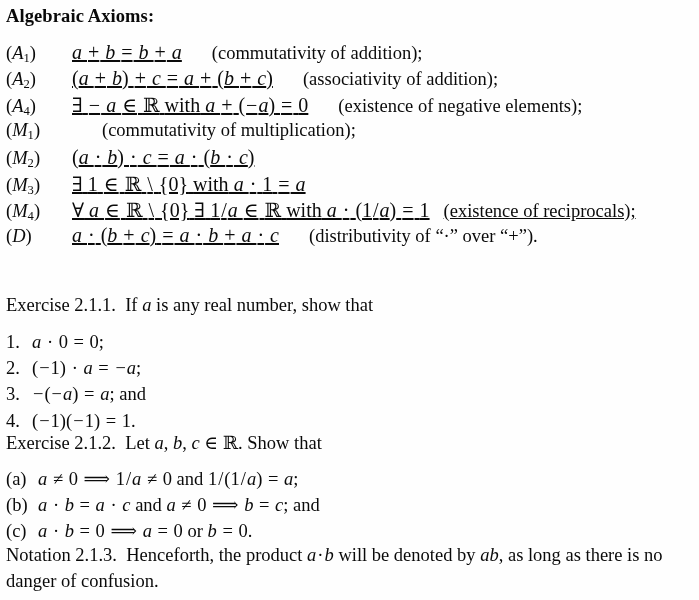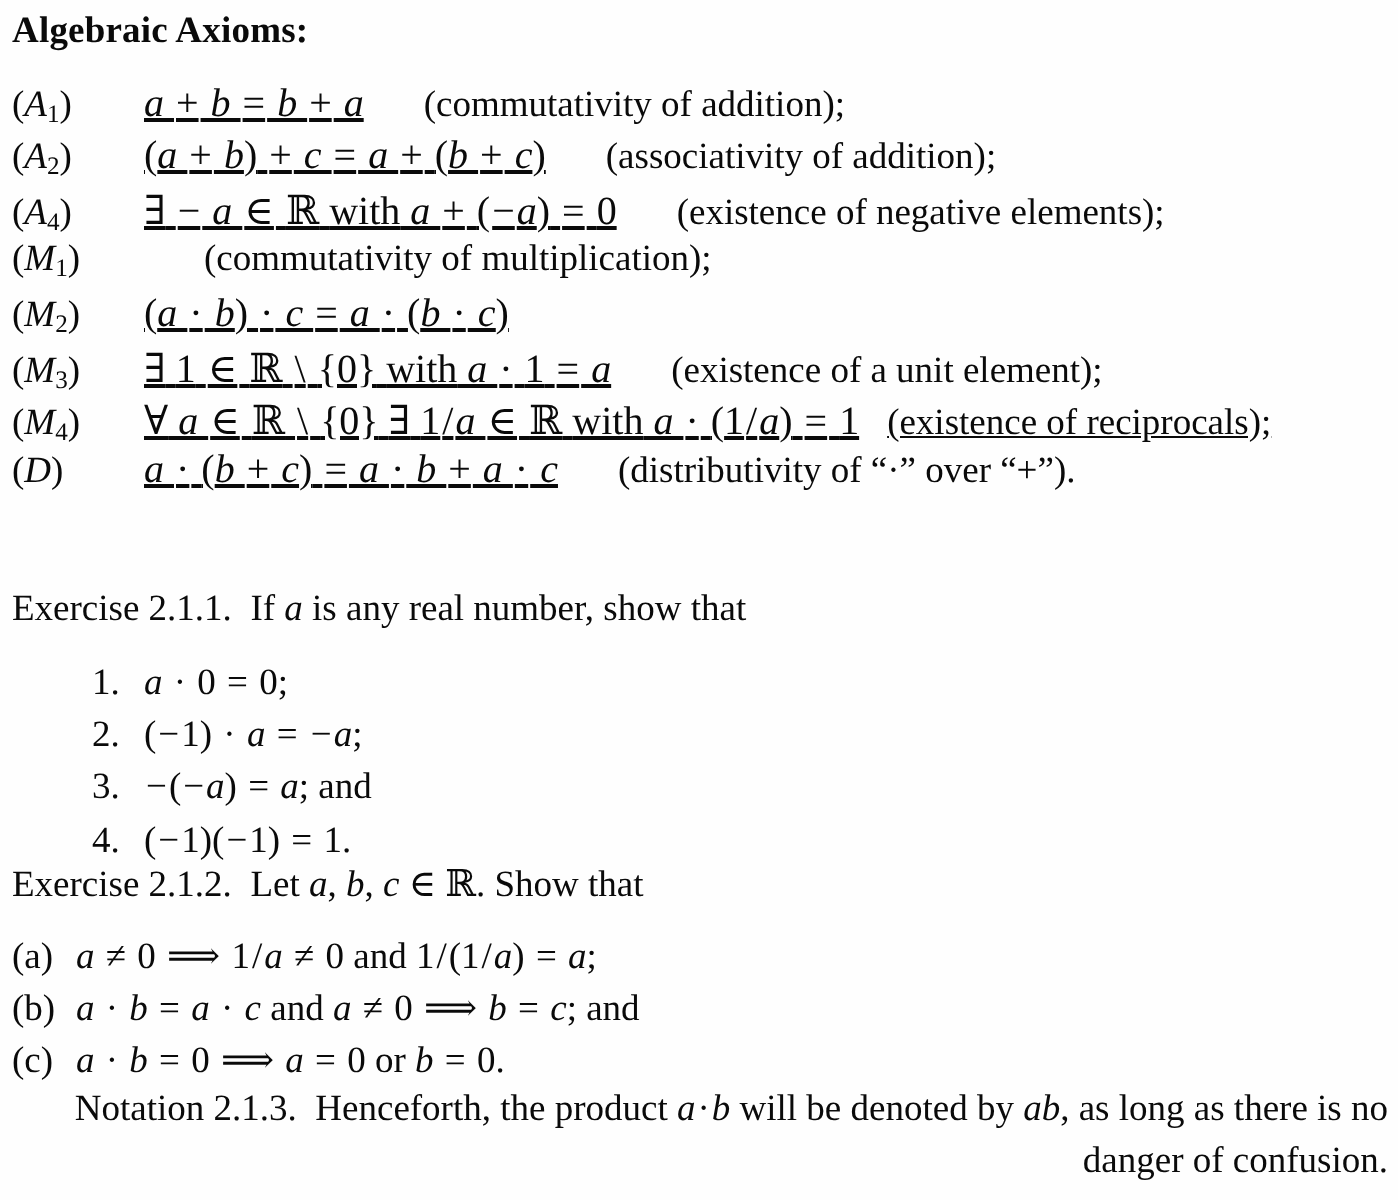--- a/index.html
+++ b/index.html
@@ -149,42 +149,41 @@
     </div>
 
     <div class="axiom-row">
       <span class="axiom-label"><span class="paren">(</span>M<sub>2</sub><span class="paren">)</span></span>
       <span class="axiom-formula"><span class="up">(</span>a <span class="op">·</span> b<span class="up">)</span> <span class="op">·</span> c <span class="op">=</span> a <span class="op">·</span> <span class="up">(</span>b <span class="op">·</span> c<span class="up">)</span></span>
     </div>
 
     <div class="axiom-row">
       <span class="axiom-label"><span class="paren">(</span>M<sub>3</sub><span class="paren">)</span></span>
       <span class="axiom-formula"><span class="up">∃</span> <span class="mn">1</span> <span class="op">∈</span> <span class="bb">ℝ</span> <span class="op">\</span> <span class="up">{0}</span> <span class="up">with</span> a <span class="op">·</span> <span class="mn">1</span> <span class="op">=</span> a</span>
-      <span class="axiom-desc wide">(existence of a unit element);</span>
     </div>
 
     <div class="axiom-row">
       <span class="axiom-label"><span class="paren">(</span>M<sub>4</sub><span class="paren">)</span></span>
       <span class="axiom-formula"><span class="up">∀</span> a <span class="op">∈</span> <span class="bb">ℝ</span> <span class="op">\</span> <span class="up">{0}</span> <span class="up">∃</span> <span class="mn">1</span><span class="op">/</span>a <span class="op">∈</span> <span class="bb">ℝ</span> <span class="up">with</span> a <span class="op">·</span> <span class="up">(</span><span class="mn">1</span><span class="op">/</span>a<span class="up">)</span> <span class="op">=</span> <span class="mn">1</span></span>
       <span class="axiom-desc tight">(existence of reciprocals);</span>
     </div>
 
     <div class="axiom-row">
       <span class="axiom-label"><span class="paren">(</span>D<span class="paren">)</span></span>
       <span class="axiom-formula">a <span class="op">·</span> <span class="up">(</span>b <span class="op">+</span> c<span class="up">)</span> <span class="op">=</span> a <span class="op">·</span> b <span class="op">+</span> a <span class="op">·</span> c</span>
       <span class="axiom-desc wide">(distributivity of “·” over “+”).</span>
     </div>
 
   </div>
 
   <div class="block" style="top:292px;">
     <span class="lead">Exercise 2.1.1.</span><span>&nbsp; </span><span class="body">If <span class="mi">a</span> is any real number, show that</span>
   </div>
 
-  <div class="sub-list" style="top:332px;margin-left:40px;">
+  <div class="sub-list" style="top:332px;">
     <div class="sub-row">
       <span class="sub-marker">1.</span><span>a <span class="op">·</span> <span class="mn">0</span> <span class="op">=</span> <span class="mn">0</span><span class="up">;</span></span>
     </div>
     <div class="sub-row">
       <span class="sub-marker">2.</span><span><span class="up">(</span><span class="op">−</span><span class="mn">1</span><span class="up">)</span> <span class="op">·</span> a <span class="op">=</span> <span class="op">−</span>a<span class="up">;</span></span>
     </div>
     <div class="sub-row">
       <span class="sub-marker">3.</span><span><span class="op">−</span><span class="up">(</span><span class="op">−</span>a<span class="up">)</span> <span class="op">=</span> a<span class="up">;</span> <span class="up">and</span></span>
     </div>
     <div class="sub-row">
@@ -201,17 +200,17 @@
       <span class="sub-marker alpha">(a)</span><span>a <span class="op">≠</span> <span class="mn">0</span> <span class="op">⟹</span> <span class="mn">1</span><span class="op">/</span>a <span class="op">≠</span> <span class="mn">0</span> <span class="up">and</span> <span class="mn">1</span><span class="op">/</span><span class="up">(</span><span class="mn">1</span><span class="op">/</span>a<span class="up">)</span> <span class="op">=</span> a<span class="up">;</span></span>
     </div>
     <div class="sub-row">
       <span class="sub-marker alpha">(b)</span><span>a <span class="op">·</span> b <span class="op">=</span> a <span class="op">·</span> c <span class="up">and</span> a <span class="op">≠</span> <span class="mn">0</span> <span class="op">⟹</span> b <span class="op">=</span> c<span class="up">;</span> <span class="up">and</span></span>
     </div>
     <div class="sub-row">
       <span class="sub-marker alpha">(c)</span><span>a <span class="op">·</span> b <span class="op">=</span> <span class="mn">0</span> <span class="op">⟹</span> a <span class="op">=</span> <span class="mn">0</span> <span class="up">or</span> b <span class="op">=</span> <span class="mn">0</span><span class="up">.</span></span>
     </div>
   </div>
 
-  <div class="block" style="top:542px;text-align:right;">
+  <div class="block" style="top:542px;">
     <span class="lead">Notation 2.1.3.</span><span>&nbsp; </span><span class="body">Henceforth, the product <span class="mi">a</span><span class="op">·</span><span class="mi">b</span> will be denoted by <span class="mi">ab</span>, as long as there is no danger of confusion.</span>
   </div>
 
 </div>
 
 </body></html>

